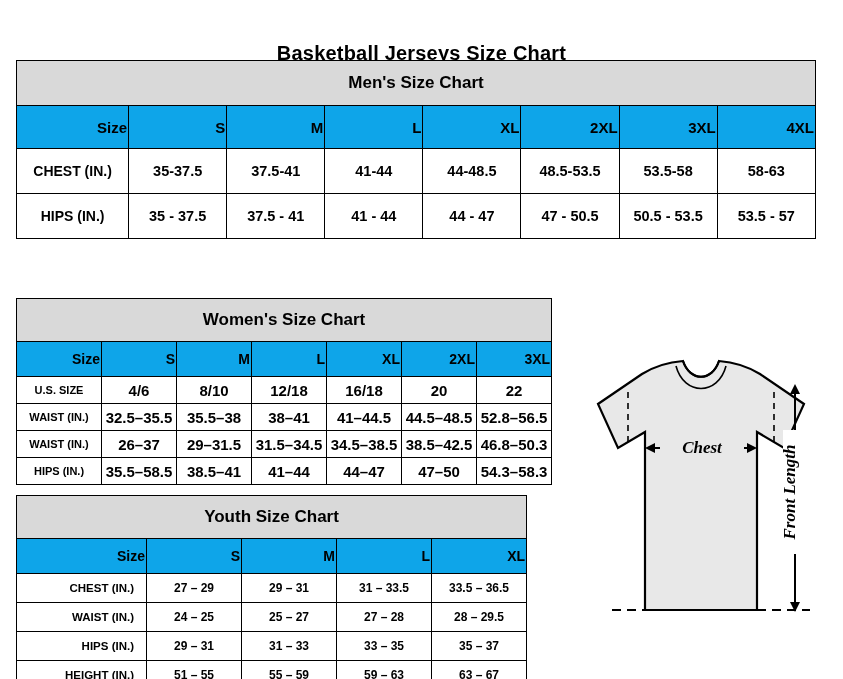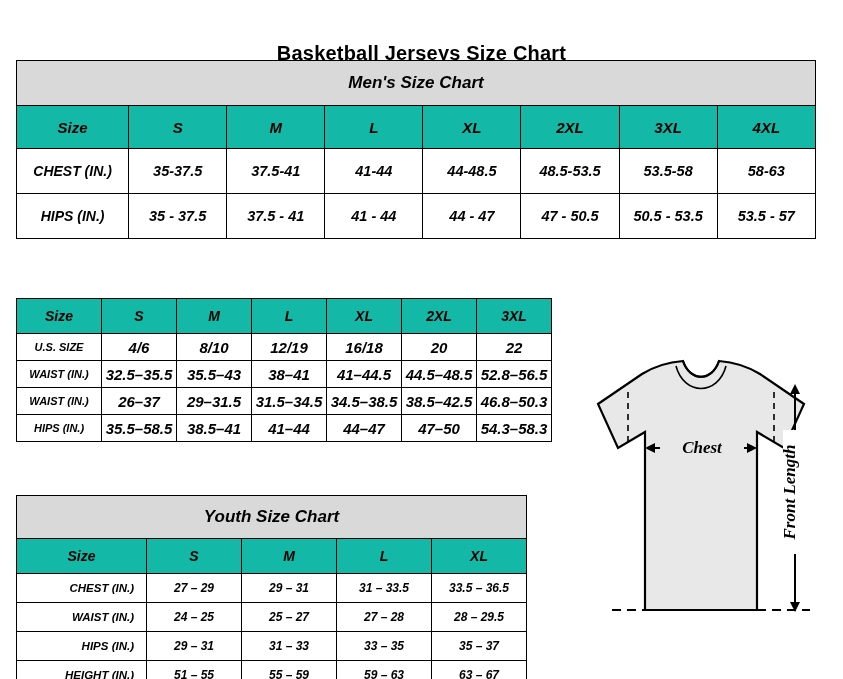--- a/index.html
+++ b/index.html
@@ -22,35 +22,35 @@
     width: 843px;
     text-align: center;
     font-size: 20px;
     font-weight: bold;
     letter-spacing: 0.2px;
     margin-top: 36px;
   }
   table {
     border-collapse: collapse;
     table-layout: fixed;
-    font-style: italic;
   }
   td, th {
     border: 1px solid #000000;
     text-align: center;
     vertical-align: middle;
     font-weight: bold;
     background: #ffffff;
   }
   .cap td {
     background: #d9d9d9;
     font-size: 16px;
   }
   .hdr td {
-    background: #14b8a6;
+    background: #0ea5e9;
+    text-align: right;
   }
 
   
   #mens-chart {
     position: absolute;
     left: 16px;
     top: 60px;
     width: 800px;
   }
   #mens-chart .cap td {
@@ -194,42 +194,45 @@
   <colgroup>
     <col style="width:85px">
     <col style="width:75px">
     <col style="width:75px">
     <col style="width:75px">
     <col style="width:75px">
     <col style="width:75px">
     <col style="width:75px">
   </colgroup>
   <tbody>
+    <tr class="cap">
+      <td colspan="7">Women's Size Chart</td>
+    </tr>
     <tr class="hdr">
       <td>Size</td>
       <td>S</td>
       <td>M</td>
       <td>L</td>
       <td>XL</td>
       <td>2XL</td>
       <td>3XL</td>
     </tr>
     <tr>
       <td class="rowlabel">U.S. SIZE</td>
       <td>4/6</td>
       <td>8/10</td>
-      <td>12/19</td>
+      <td>12/18</td>
       <td>16/18</td>
       <td>20</td>
       <td>22</td>
     </tr>
     <tr>
       <td class="rowlabel">WAIST  (IN.)</td>
       <td>32.5–35.5</td>
-      <td>35.5–43</td>
+      <td>35.5–38</td>
       <td>38–41</td>
       <td>41–44.5</td>
       <td>44.5–48.5</td>
       <td>52.8–56.5</td>
     </tr>
     <tr>
       <td class="rowlabel">WAIST  (IN.)</td>
       <td>26–37</td>
       <td>29–31.5</td>
       <td>31.5–34.5</td>

